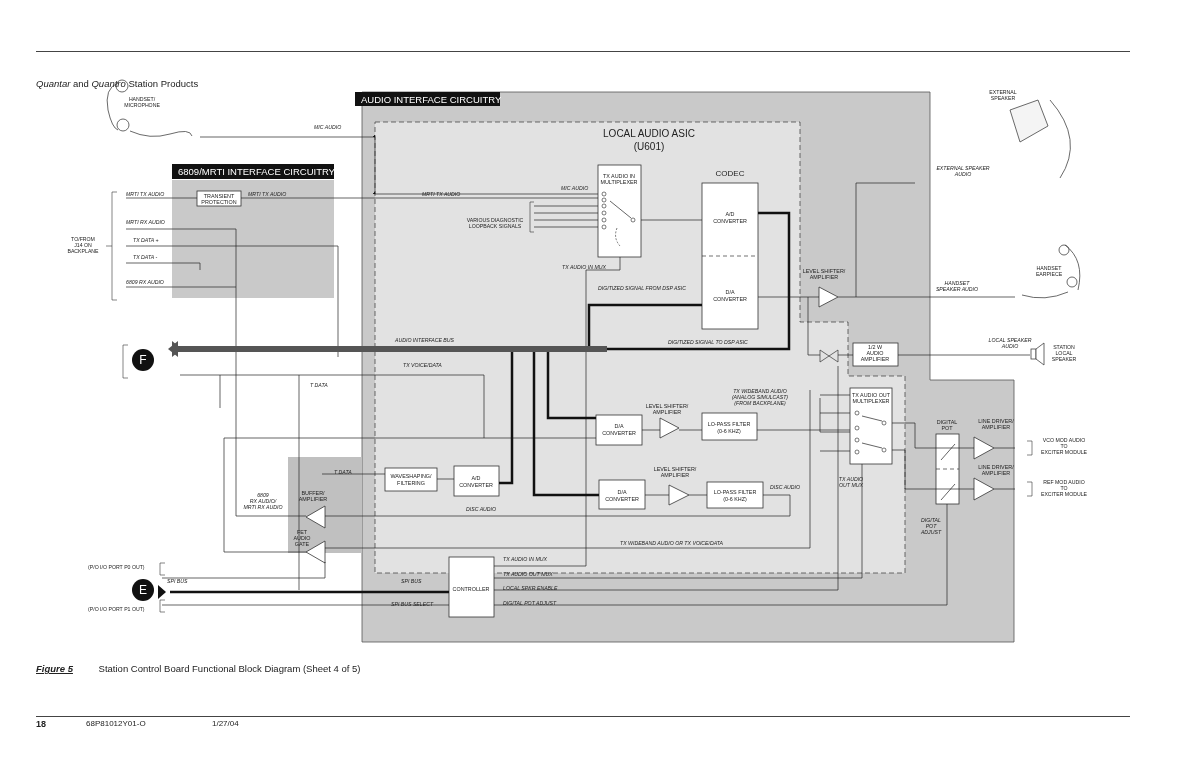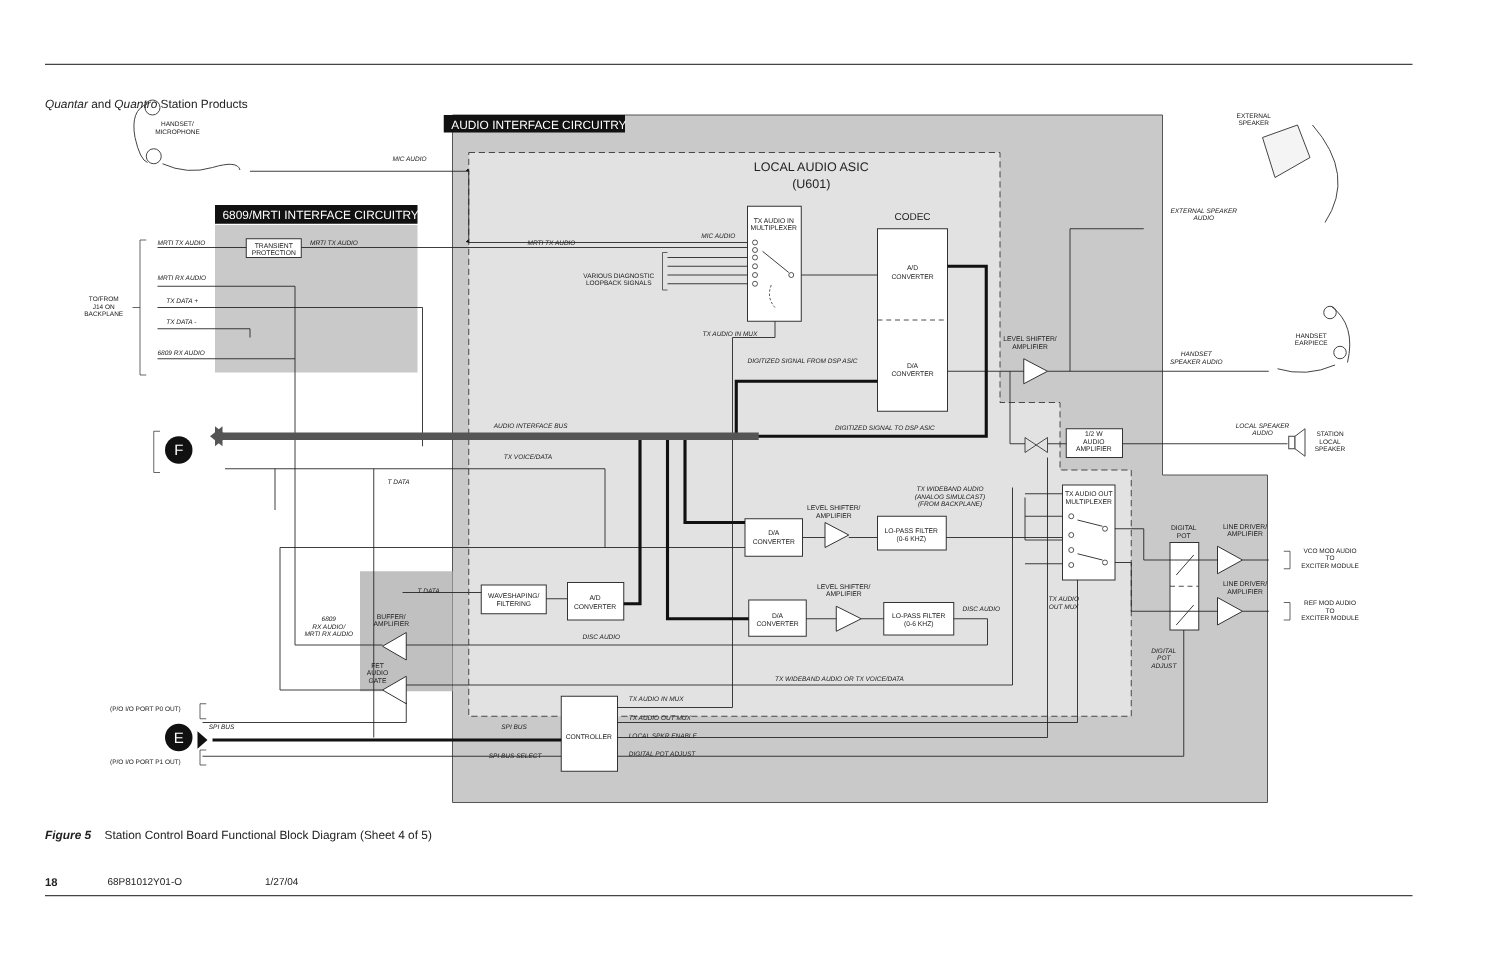--- a/index.html
+++ b/index.html
@@ -1,22 +1,22 @@
 <!DOCTYPE html>
 <html><head>
 <meta charset="utf-8">
 <style>
   html,body{margin:0;padding:0;background:#fff;}
   body{width:1200px;height:776px;position:relative;overflow:hidden;font-family:"Liberation Sans",sans-serif;color:#222;}
   .hdr{position:absolute;left:36px;top:37px;font-size:9.5px;margin-top:41px;}
   .hdr i{font-style:italic;}
   .hrule{position:absolute;left:36px;width:1094px;height:1px;background:#444;}
   .cap{position:absolute;left:36px;top:663px;font-size:9.5px;}
-  .cap b{font-style:italic;margin-right:8px;}
-  .foot{position:absolute;top:701px;font-size:8px;}
+  .cap b{font-style:italic;margin-right:23px;text-decoration:underline;}
+  .foot{position:absolute;top:719px;font-size:8px;}
   svg{position:absolute;left:0;top:0;}
   svg text{font-family:"Liberation Sans",sans-serif;fill:#222;}
   .lbl{font-size:5.2px;font-style:italic;}
   .blk{font-size:5.4px;}
   .ttl{font-size:10px;}
 </style>
 </head>
 <body>
 
 <div class="hdr">

